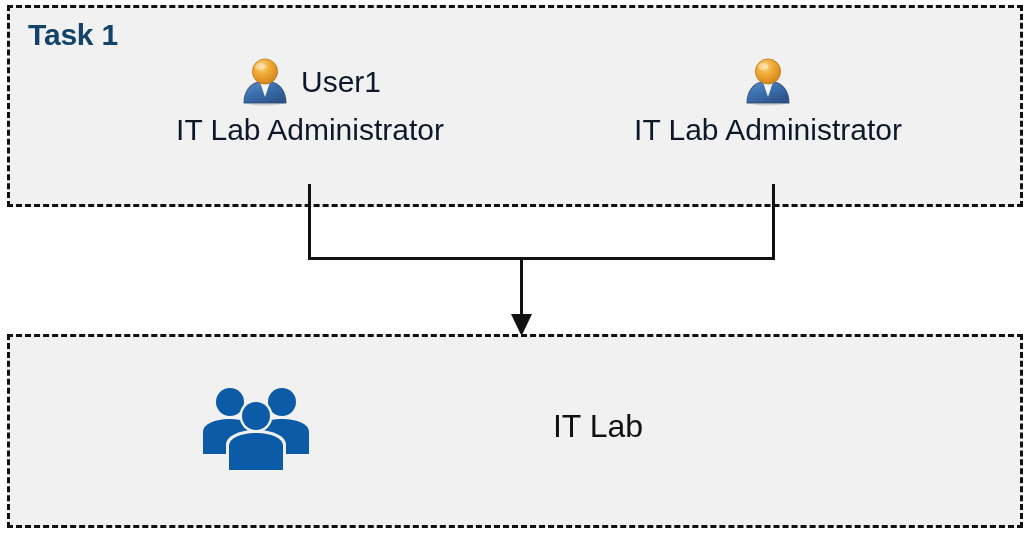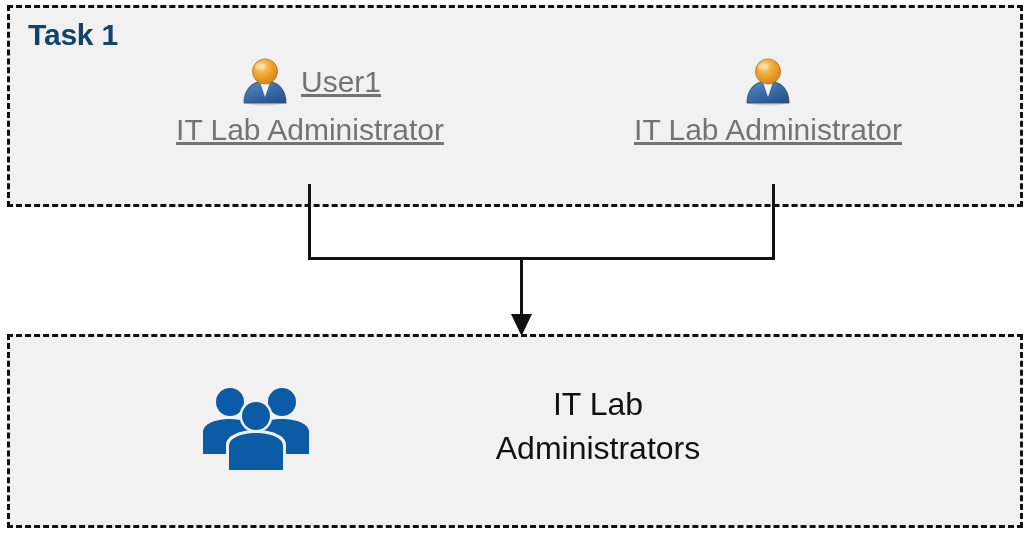--- a/index.html
+++ b/index.html
@@ -51,25 +51,24 @@
     letter-spacing: -0.2px;
     white-space: nowrap;
   }
   #task1-label { left: 28px; top: 18px; }
   #task2-label { left: 30px; top: 374px; }
 
   
   .person {
     position: absolute;
     text-align: right;
-    color: #737373;
+    color: #0f172a;
     font-size: 30px;
     line-height: 48px;
     white-space: nowrap;
-    text-decoration: underline;
   }
   #person-user1 { left: 130px; top: 56px; width: 360px; }
   #person-guest { left: 588px; top: 56px; width: 360px; }
 
   .person-row1 {
     display: flex;
     align-items: center;
     justify-content: center;
     gap: 10px;
     height: 52px;
@@ -218,17 +217,16 @@
         <path d="M55 72 L55 50 C55 42 67 37 82 37 C97 37 109 42 109 50 L109 72 Z"></path>
 
         <circle cx="56" cy="34" r="16.5" fill="#F1F1F1"></circle>
         <path d="M26 88 L26 63 C26 54 39 48 56 48 C73 48 86 54 86 63 L86 88 Z" fill="#F1F1F1"></path>
         <circle cx="56" cy="34" r="14"></circle>
         <path d="M29 88 L29 64 C29 56 41 51 56 51 C71 51 83 56 83 64 L83 88 Z"></path>
       </g>
     </svg>
     <div class="group-label">
       <div>IT Lab</div>
-      <div>Administrators</div>
     </div>
   </div>
 
 </div>
 
 </body></html>

